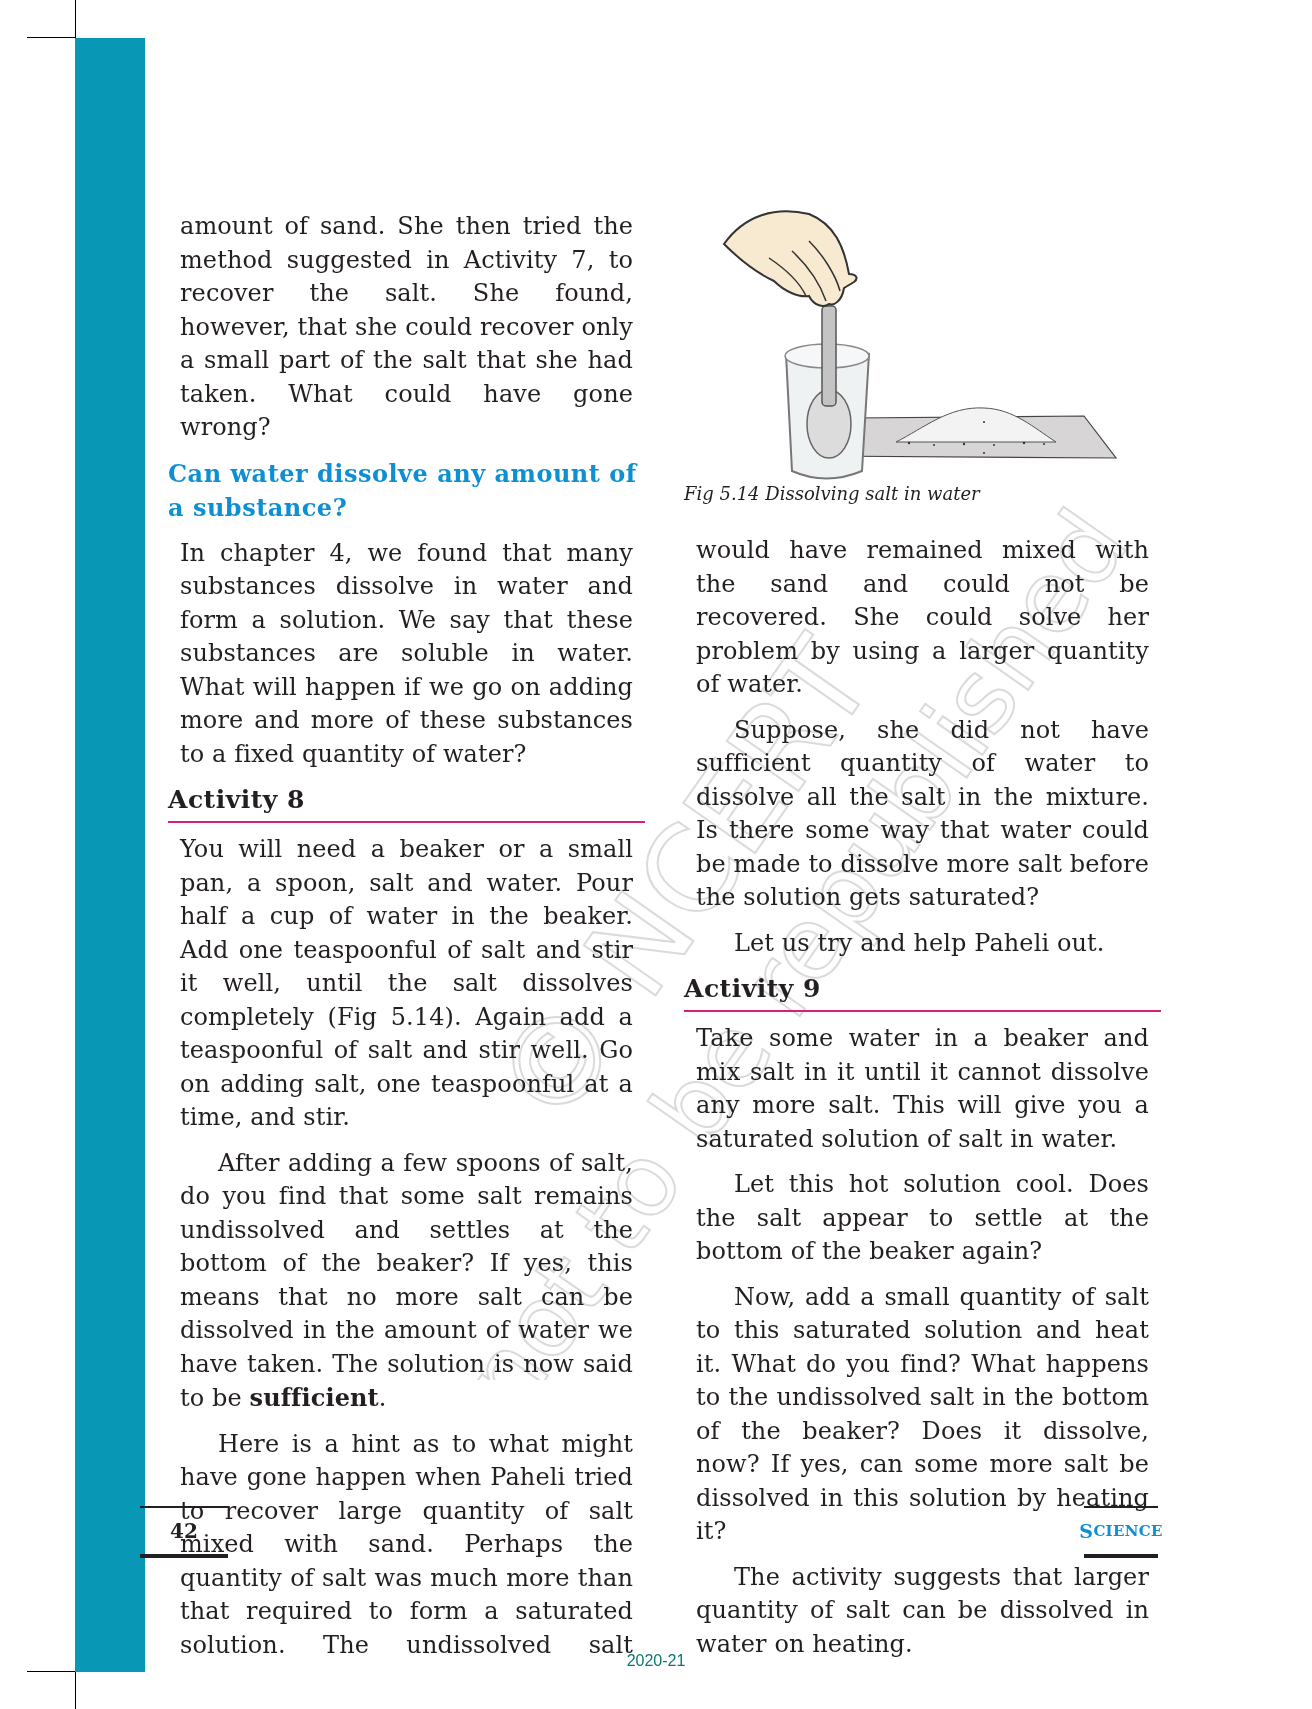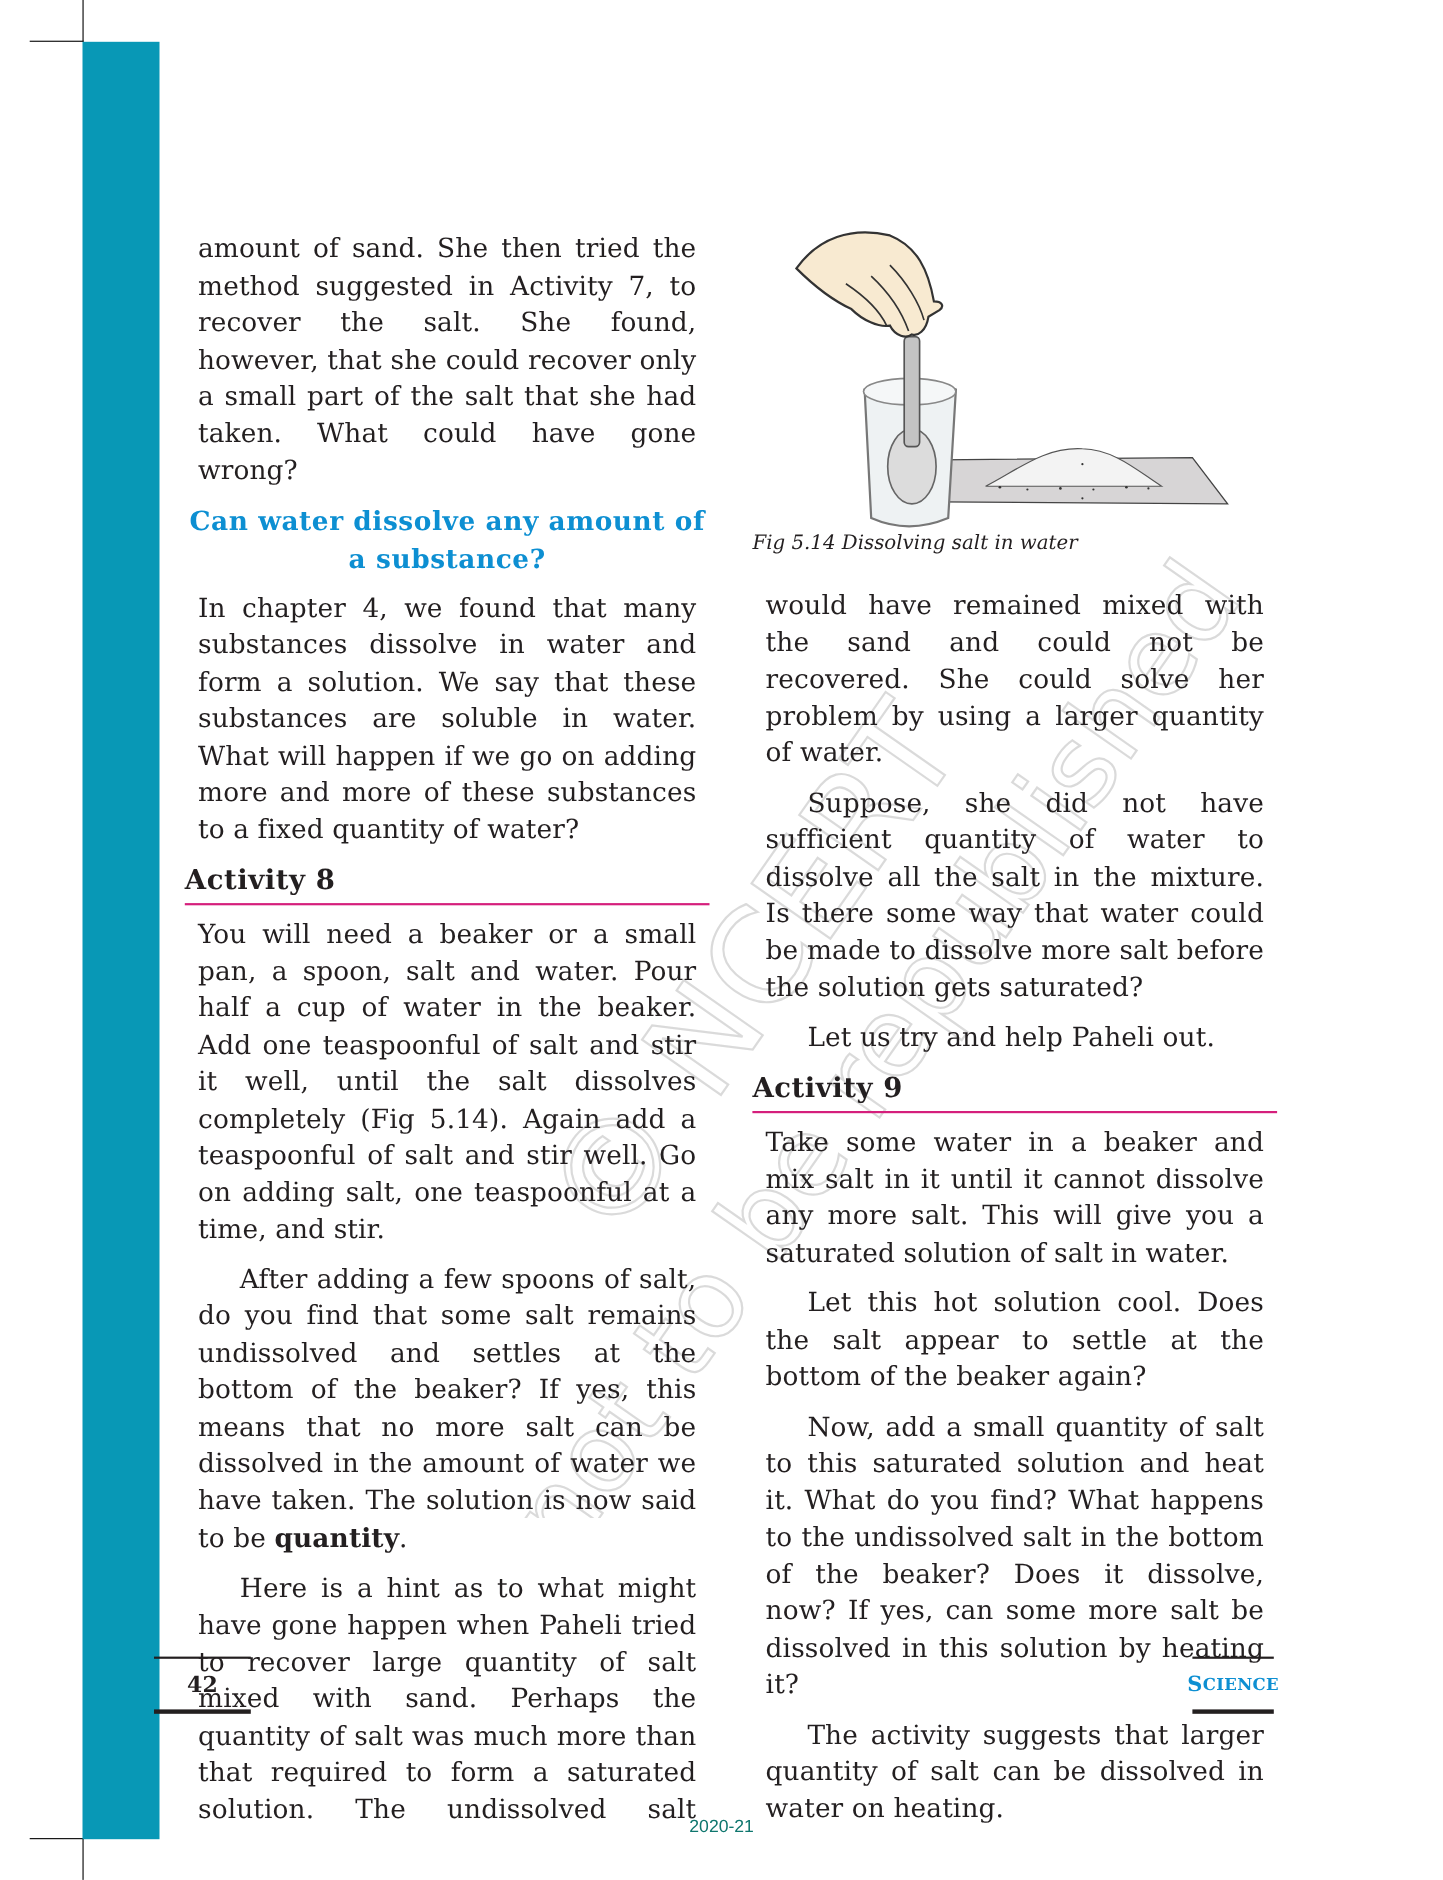--- a/index.html
+++ b/index.html
@@ -5,21 +5,21 @@
   html, body { margin: 0; padding: 0; background: #ffffff; }
   body { width: 1312px; height: 1709px; position: relative; overflow: hidden;
          font-family: "DejaVu Serif", "Liberation Serif", serif; color: #231f20; }
   .crop { position: absolute; background: #000; }
   .teal-bar { position: absolute; left: 75px; top: 38px; width: 70px; height: 1634px; background: #0898b6; }
   .col { position: absolute; width: 477px; }
   .col.left { left: 168px; }
   .col.right { left: 684px; }
   .p { font-size: 24px; line-height: 33.5px; margin: 12px; text-align: justify; text-align-last: left; letter-spacing: 0.1px; }
   .p.indent { text-indent: 38px; }
-  .heading { color: #0d8fd2; font-family: "DejaVu Serif", serif; font-weight: bold; font-size: 24px; line-height: 34px; margin: 6px 0 4px 0; letter-spacing: 0.5px; text-align: center; }
+  .heading { color: #0d8fd2; font-family: "DejaVu Serif", serif; font-weight: bold; font-size: 24px; line-height: 34px; margin: 6px 0 4px 0; letter-spacing: 0.5px; }
   .activity { font-weight: bold; font-size: 25px; line-height: 34px; margin: 8px 0 0 0; padding-bottom: 4px; border-bottom: 2px solid #d51f7c; letter-spacing: 0.5px; }
   .activity + .p { margin-top: 10px; }
   b { font-weight: bold; }
   .figure { position: absolute; left: 684px; top: 196px; width: 477px; height: 320px; }
   .caption { position: absolute; left: 684px; top: 483px; width: 477px; text-align: left; font-style: italic; font-size: 18px; color: #231f20; }
   .folio { position: absolute; left: 140px; top: 1506px; width: 88px; height: 46px; border-top: 2px solid #231f20; border-bottom: 4px solid #231f20; display: flex; align-items: center; justify-content: center; font-weight: bold; font-size: 20px; }
   .runhead { position: absolute; left: 1084px; top: 1506px; width: 74px; height: 46px; border-top: 2px solid #231f20; border-bottom: 4px solid #231f20; display: flex; align-items: center; justify-content: center; font-weight: bold; font-size: 15px; color: #0d8fd2; font-variant: small-caps; letter-spacing: 0.3px; }
   .runhead .cap { font-size: 19px; }
   .year { position: absolute; left: 600px; top: 1652px; width: 112px; text-align: center; font-family: "Liberation Sans", sans-serif; font-size: 16px; color: #0f766e; }
   .watermark { position: absolute; left: 300px; top: 480px; width: 900px; height: 900px; pointer-events: none; }
@@ -40,21 +40,21 @@
     <text x="0" y="90" text-anchor="middle" font-family="DejaVu Sans, sans-serif" font-size="100" fill="none" stroke="#bdbdbd">not to be republished</text>
   </g>
 </svg>
 
 <div class="col left" style="top:198px;">
   <p class="p">amount of sand. She then tried the method suggested in Activity 7, to recover the salt. She found, however, that she could recover only a small part of the salt that she had taken. What could have gone wrong?</p>
   <div class="heading">Can water dissolve any amount of a substance?</div>
   <p class="p">In chapter 4, we found that many substances dissolve in water and form a solution. We say that these substances are soluble in water. What will happen if we go on adding more and more of these substances to a fixed quantity of water?</p>
   <div class="activity">Activity 8</div>
   <p class="p">You will need a beaker or a small pan, a spoon, salt and water. Pour half a cup of water in the beaker. Add one teaspoonful of salt and stir it well, until the salt dissolves completely (Fig 5.14). Again add a teaspoonful of salt and stir well. Go on adding salt, one teaspoonful at a time, and stir.</p>
-  <p class="p indent"><span>After adding a few spoons of salt, do you find that some salt remains undissolved and settles at the bottom of the beaker? If yes, this means that no more salt can be dissolved in the amount of water we have taken. The solution is now said to be </span><b>quantity</b><span>.</span></p>
+  <p class="p indent"><span>After adding a few spoons of salt, do you find that some salt remains undissolved and settles at the bottom of the beaker? If yes, this means that no more salt can be dissolved in the amount of water we have taken. The solution is now said to be </span><b>sufficient</b><span>.</span></p>
   <p class="p indent" style="text-align-last: justify;">Here is a hint as to what might have gone happen when Paheli tried to recover large quantity of salt mixed with sand. Perhaps the quantity of salt was much more than that required to form a saturated solution. The undissolved salt</p>
 </div>
 
 <svg class="figure" viewBox="0 0 477 320">
 
   <polygon points="135,260 170,222 400,220 432,262" fill="#d7d5d6" stroke="#444" stroke-width="1.2"></polygon>
   <path d="M212,246 C240,232 265,210 300,212 C330,213 350,232 372,246 Z" fill="#f3f3f3" stroke="#555" stroke-width="1"></path>
   <g fill="#333">
     <circle cx="225" cy="247" r="1.2"></circle>
       <circle cx="250" cy="249" r="1"></circle>

